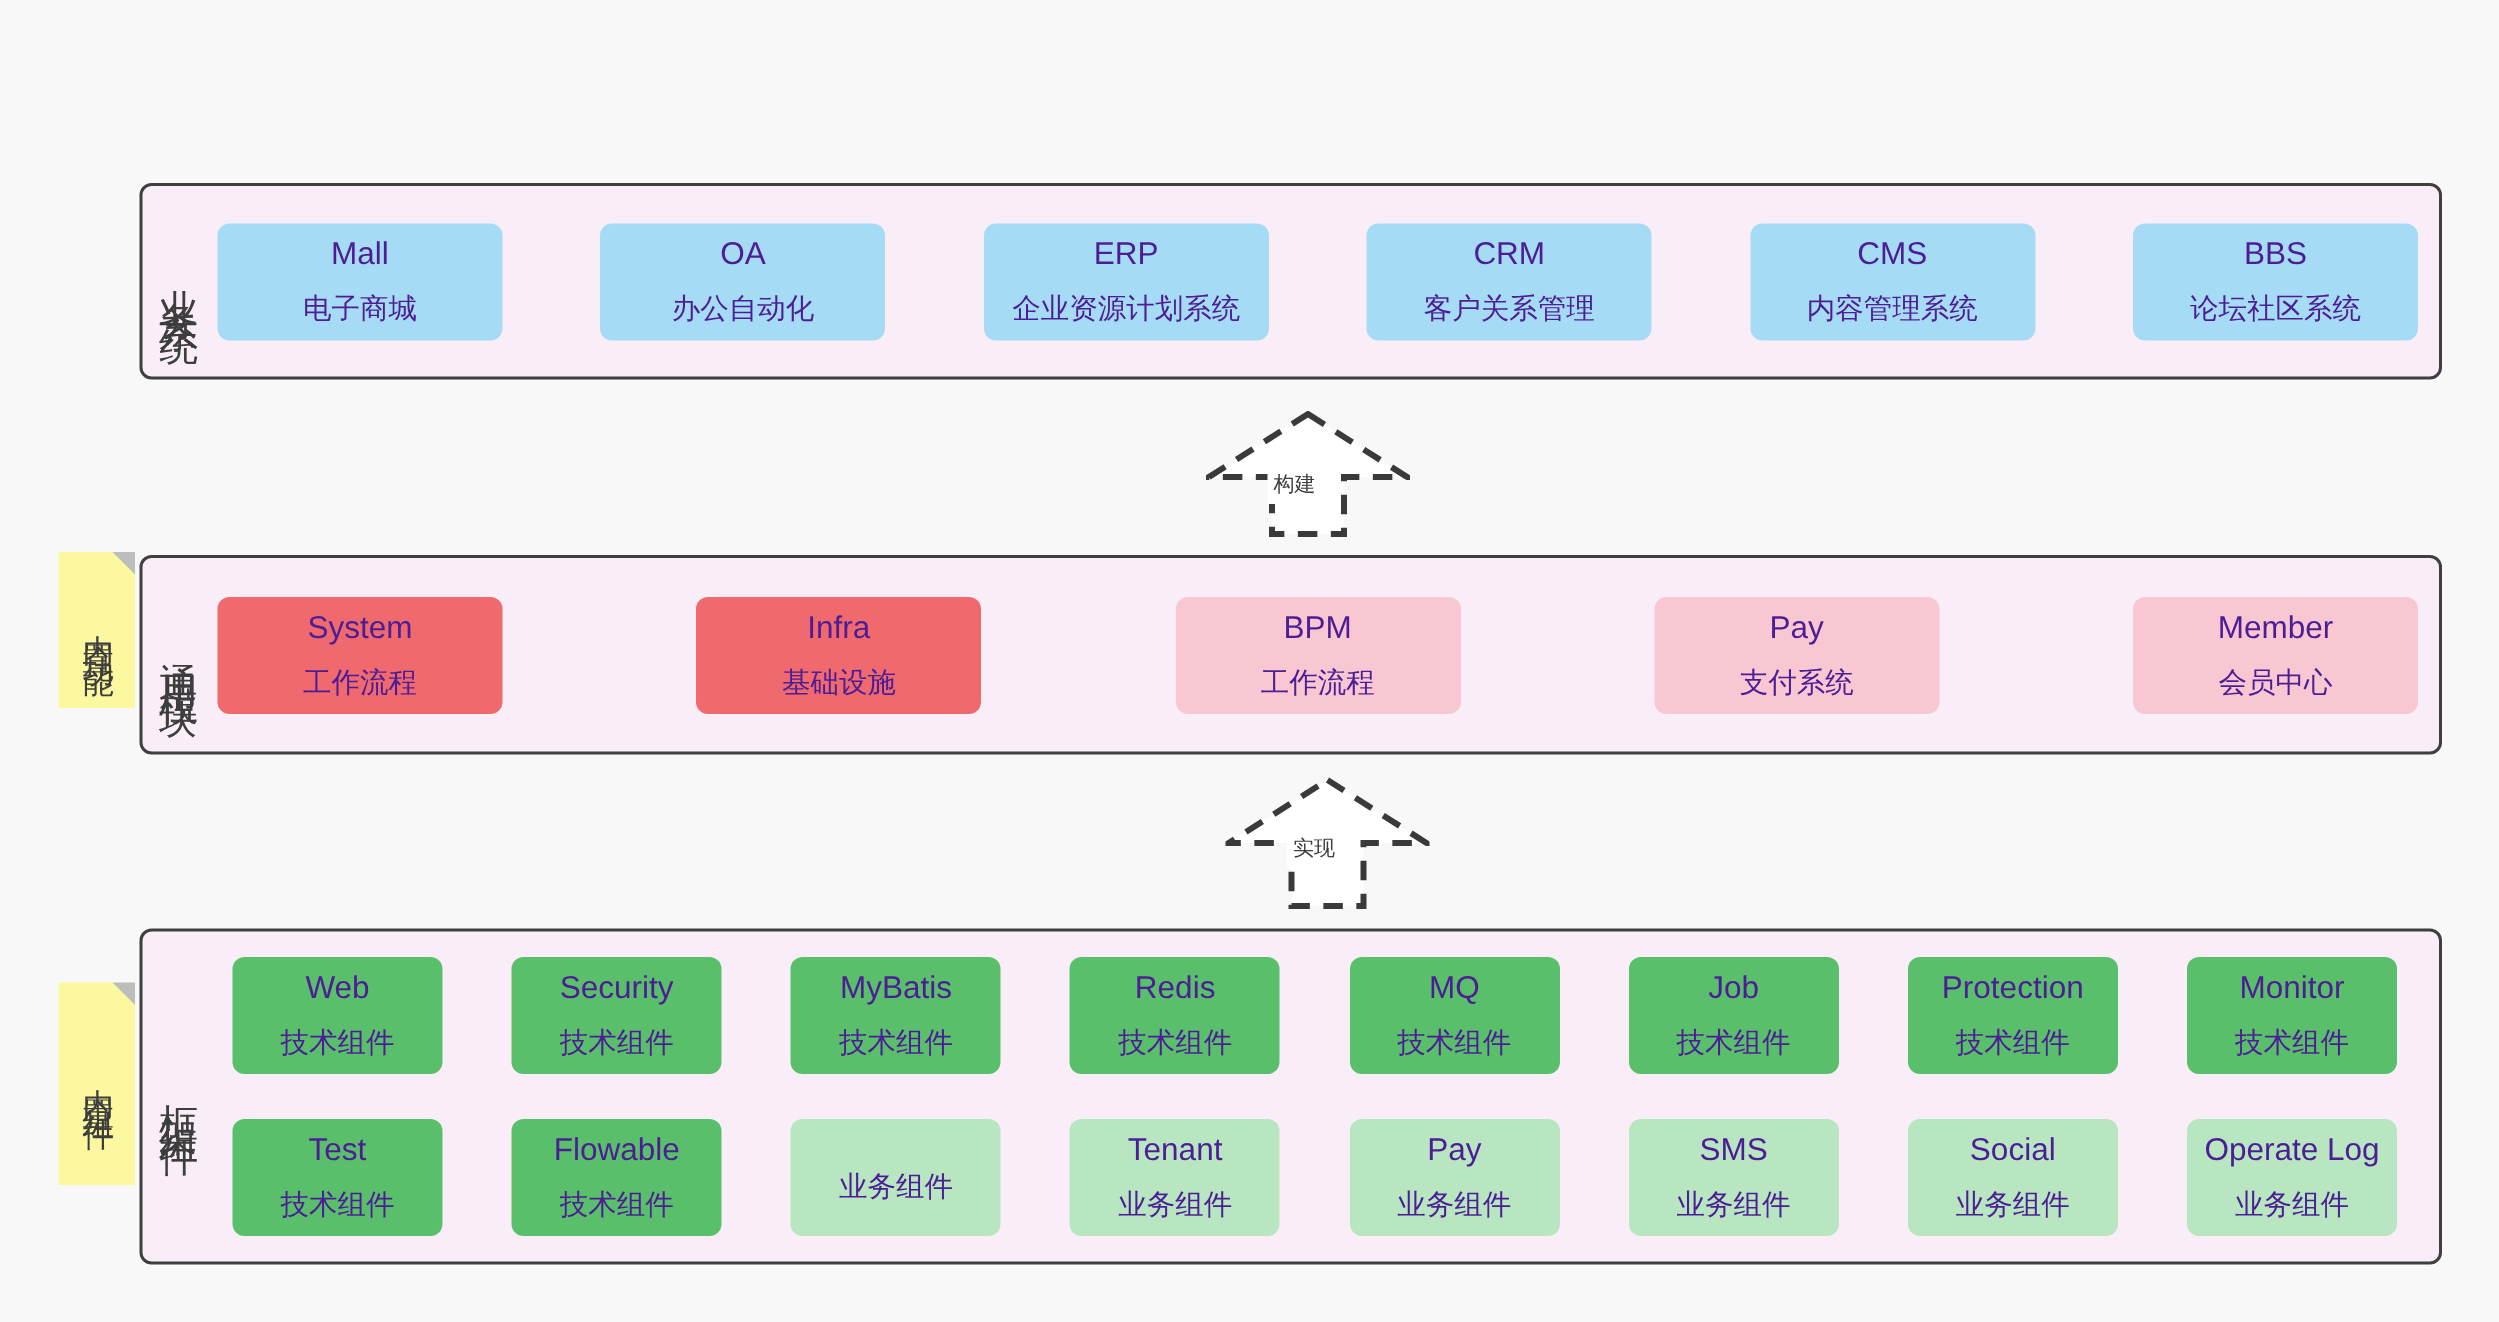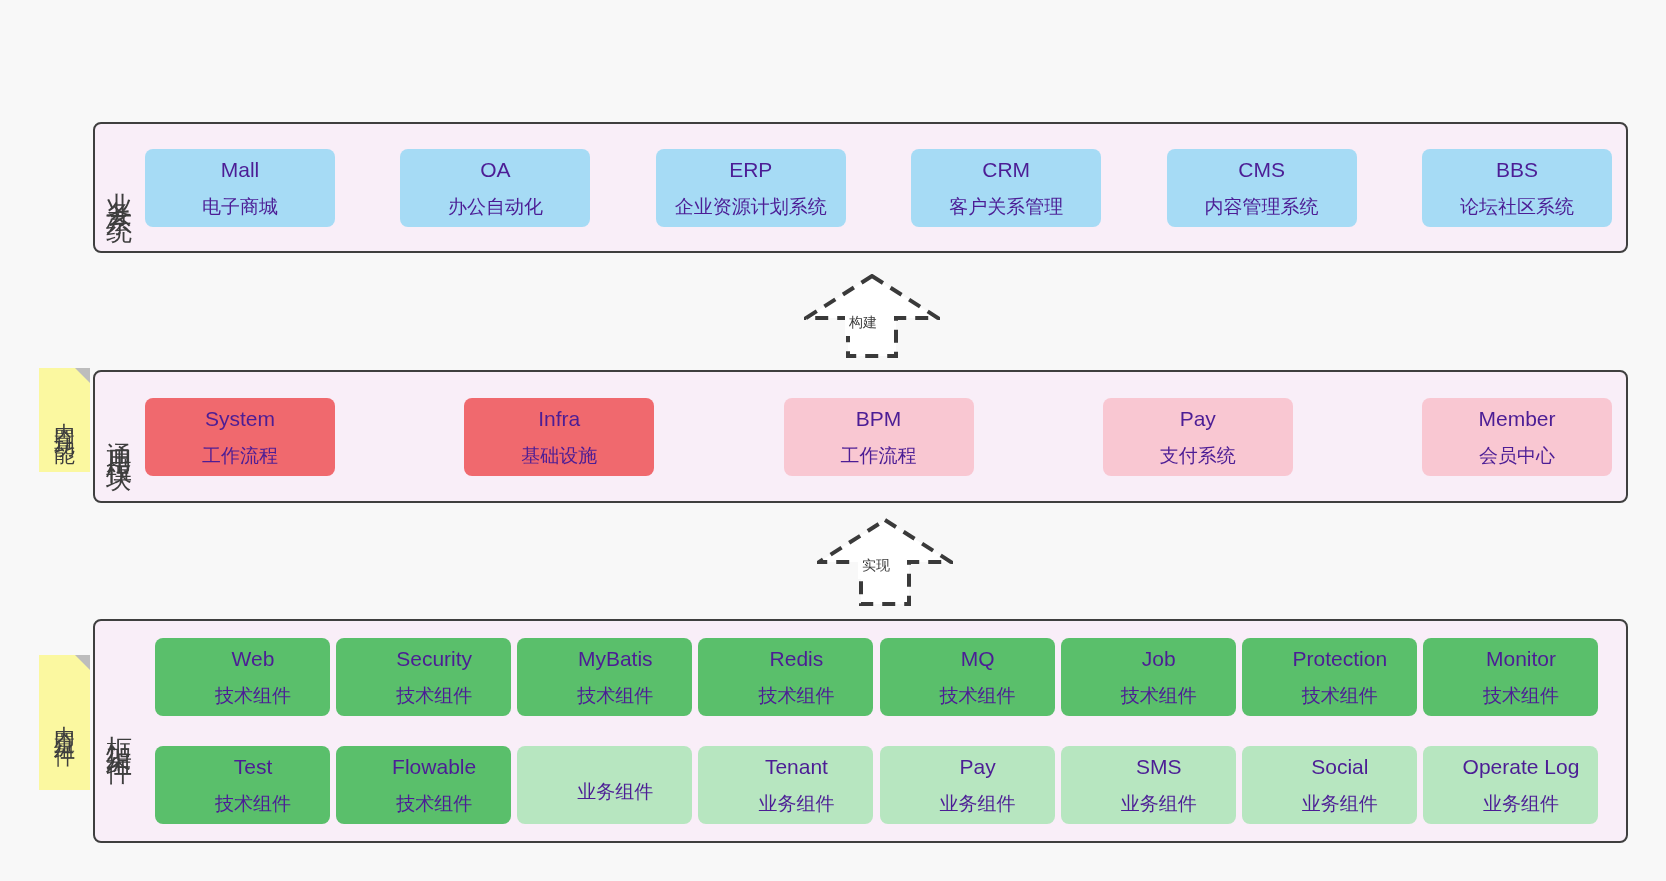--- a/index.html
+++ b/index.html
@@ -33,21 +33,21 @@
   }
   .band--grid .band-rows{padding-left:10px;padding-right:28px;}
   .boxrow{display:flex;justify-content:space-between;}
   
   .box{
     width:190px;height:78px;border-radius:8px;
     display:flex;flex-direction:column;align-items:center;justify-content:center;
     text-align:center;line-height:25px;
     color:#4c1d95;
   }
-  .band--grid .box{width:154px;padding-left:21px;}
+  .band--grid .box{width:140px;}
   .box-title{font-size:21px;}
   .box-subtitle{font-size:19px;margin-top:12px;}
   .v-blue{background:var(--blue,#a6dbf5);}
   .v-red{background:var(--red,#f0696e);}
   .v-pink{background:var(--pink,#f9c7d2);}
   .v-green{background:var(--green,#5abf6b);}
   .v-greenlight{background:var(--greenlight,#b7e6c0);}
   
   .note{
     position:absolute;left:39px;width:51px;

